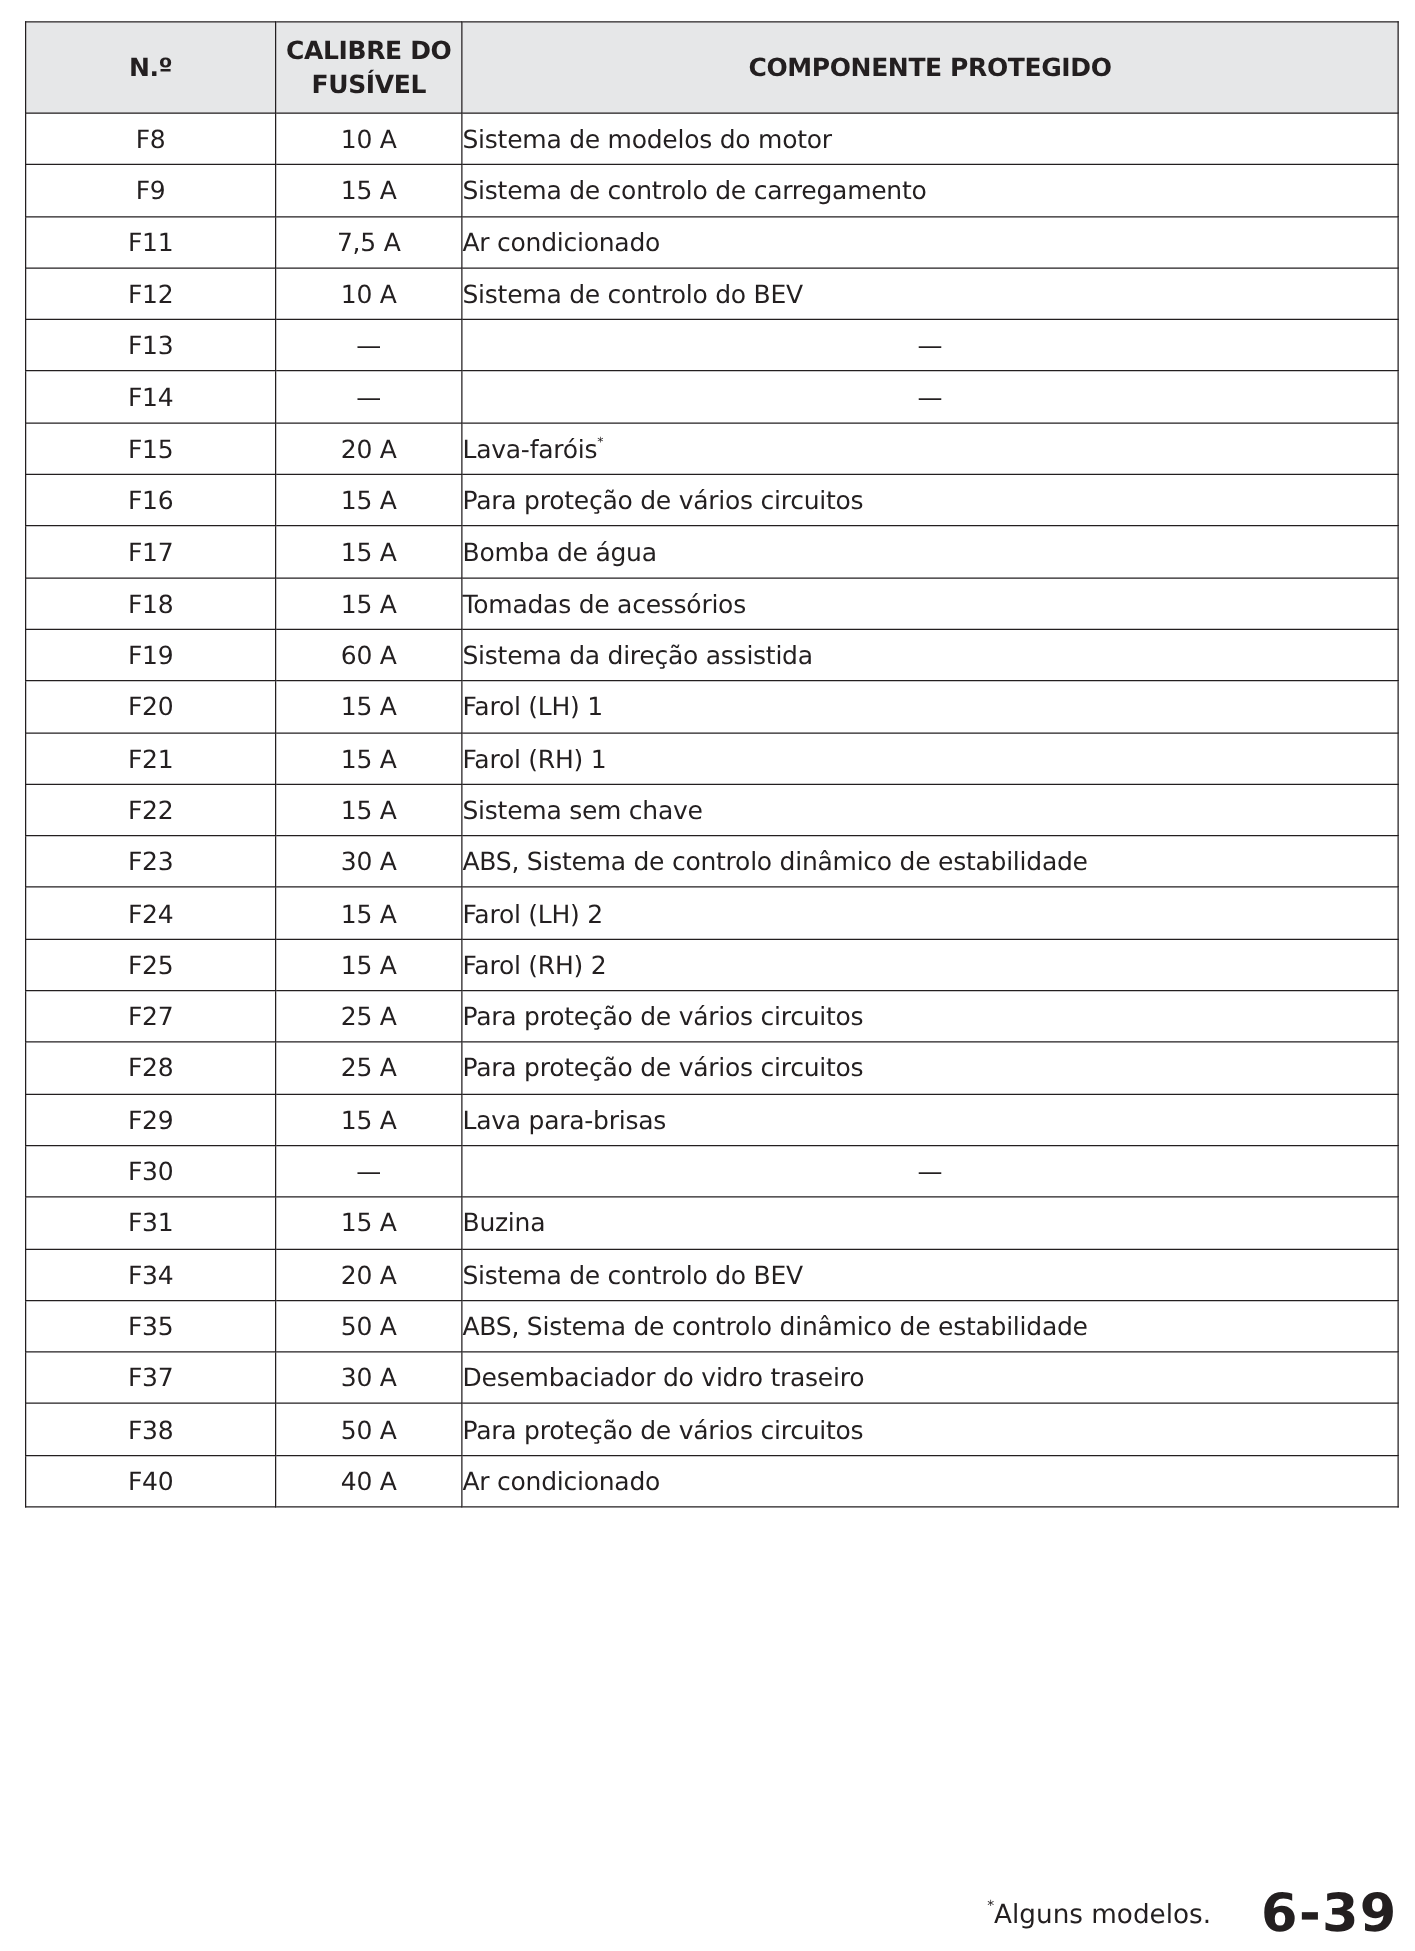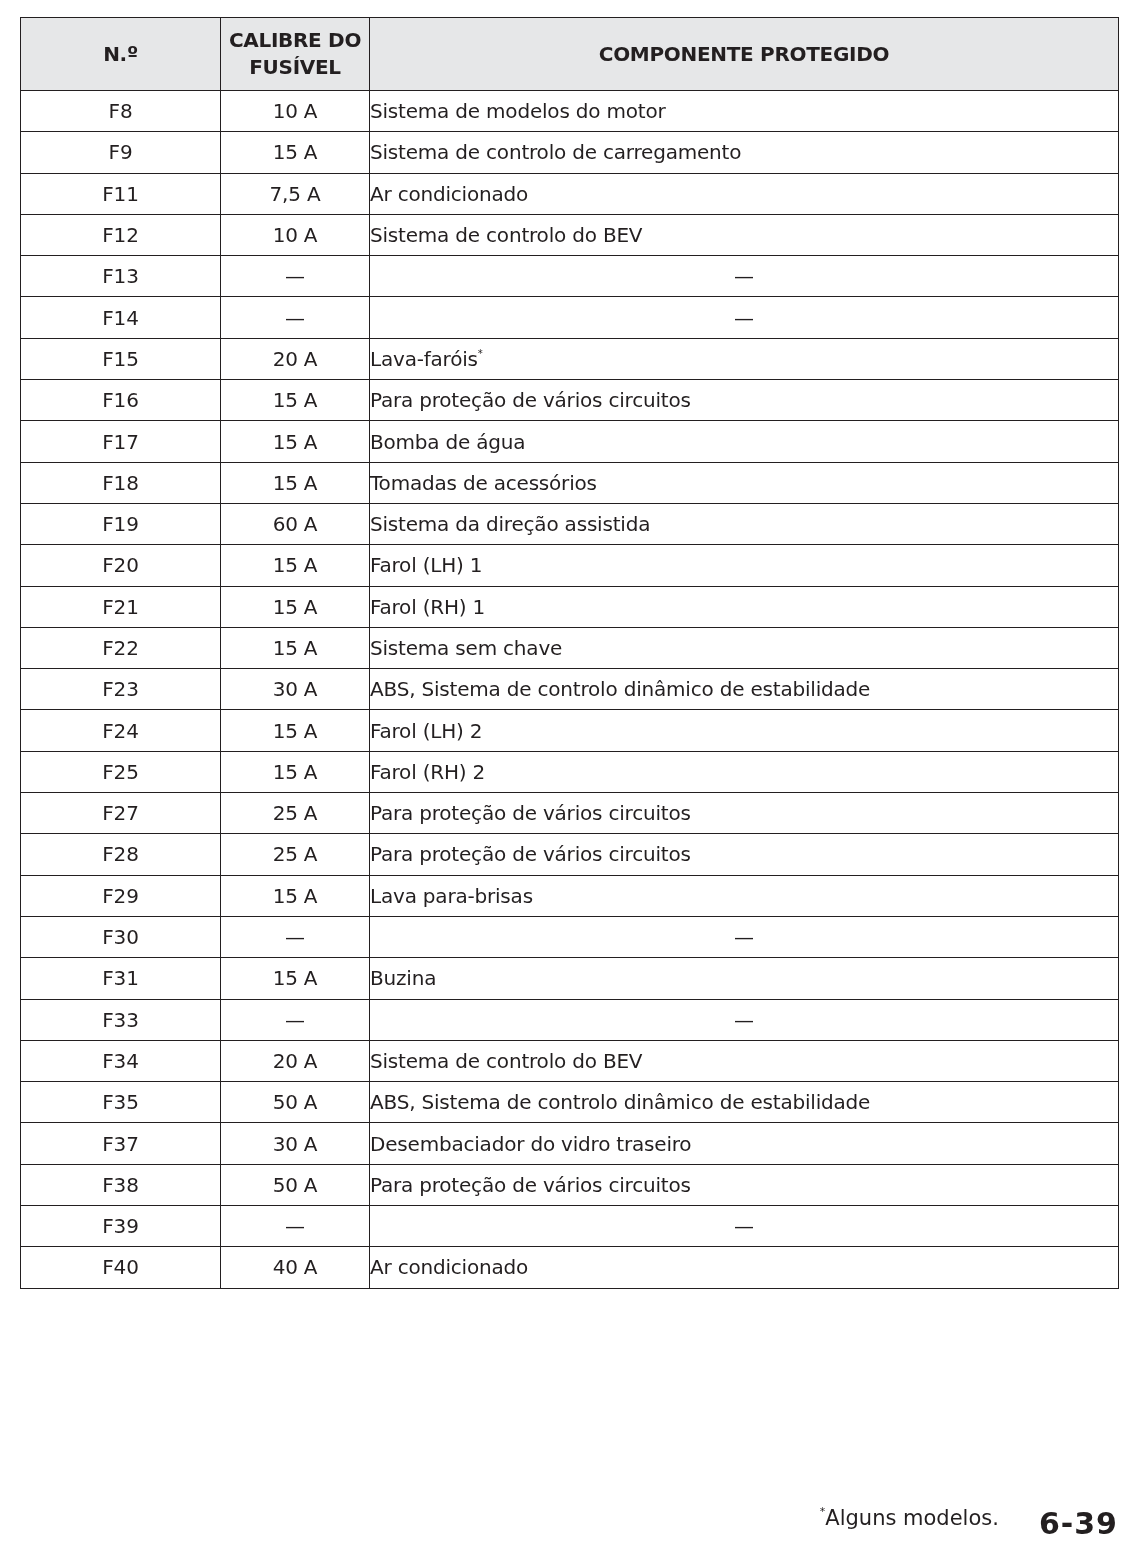--- a/index.html
+++ b/index.html
@@ -12,24 +12,24 @@
   table.fuse th {
     background: #e6e7e8; height: 72px; font-weight: bold; font-size: 20px;
     line-height: 27px; text-align: center; letter-spacing: -0.3px;
   }
   table.fuse td { height: 40.3px; font-size: 20px; letter-spacing: -0.2px; }
   td.num, td.cal { text-align: center; }
   td.comp { padding-left: 6px; }
   td.comp.dash { text-align: center; padding-left: 0; }
   sup { font-size: 10px; vertical-align: 9px; line-height: 0; }
   col.c1 { width: 200px; } col.c2 { width: 149px; } col.c3 { width: 749px; }
-  .footer { position: absolute; top: 1506px; right: 14px; display: flex; align-items: flex-start; }
+  .footer { position: absolute; top: 1506px; right: 14px; display: flex; align-items: center; }
   .footnote { font-size: 21px; margin-right: 40px; }
   .footnote sup { font-size: 11px; vertical-align: 10px; }
-  .pagenum { font-size: 30px; font-weight: bold; letter-spacing: 1px; }
+  .pagenum { font-size: 42px; font-weight: bold; letter-spacing: 1px; }
 </style>
 </head>
 <body>
 
 <table class="fuse">
   <colgroup>
       <col class="c1">
       <col class="c2">
       <col class="c3">
     </colgroup>
@@ -148,50 +148,40 @@
         <td class="num">F30</td>
         <td class="cal">—</td>
         <td class="comp dash"><span>—</span></td>
       </tr>
       <tr>
         <td class="num">F31</td>
         <td class="cal">15 A</td>
         <td class="comp"><span>Buzina</span></td>
       </tr>
       <tr>
-        <td class="num">F33</td>
-        <td class="cal">—</td>
-        <td class="comp dash"><span>—</span></td>
-      </tr>
-      <tr>
         <td class="num">F34</td>
         <td class="cal">20 A</td>
         <td class="comp"><span>Sistema de controlo do BEV</span></td>
       </tr>
       <tr>
         <td class="num">F35</td>
         <td class="cal">50 A</td>
         <td class="comp"><span>ABS, Sistema de controlo dinâmico de estabilidade</span></td>
       </tr>
       <tr>
         <td class="num">F37</td>
         <td class="cal">30 A</td>
         <td class="comp"><span>Desembaciador do vidro traseiro</span></td>
       </tr>
       <tr>
         <td class="num">F38</td>
         <td class="cal">50 A</td>
         <td class="comp"><span>Para proteção de vários circuitos</span></td>
       </tr>
       <tr>
-        <td class="num">F39</td>
-        <td class="cal">—</td>
-        <td class="comp dash"><span>—</span></td>
-      </tr>
-      <tr>
         <td class="num">F40</td>
         <td class="cal">40 A</td>
         <td class="comp"><span>Ar condicionado</span></td>
       </tr>
     </tbody>
 </table>
 
 <div class="footer">
   <span class="footnote"><sup>*</sup><span>Alguns modelos.</span></span>
   <span class="pagenum">6-39</span>

